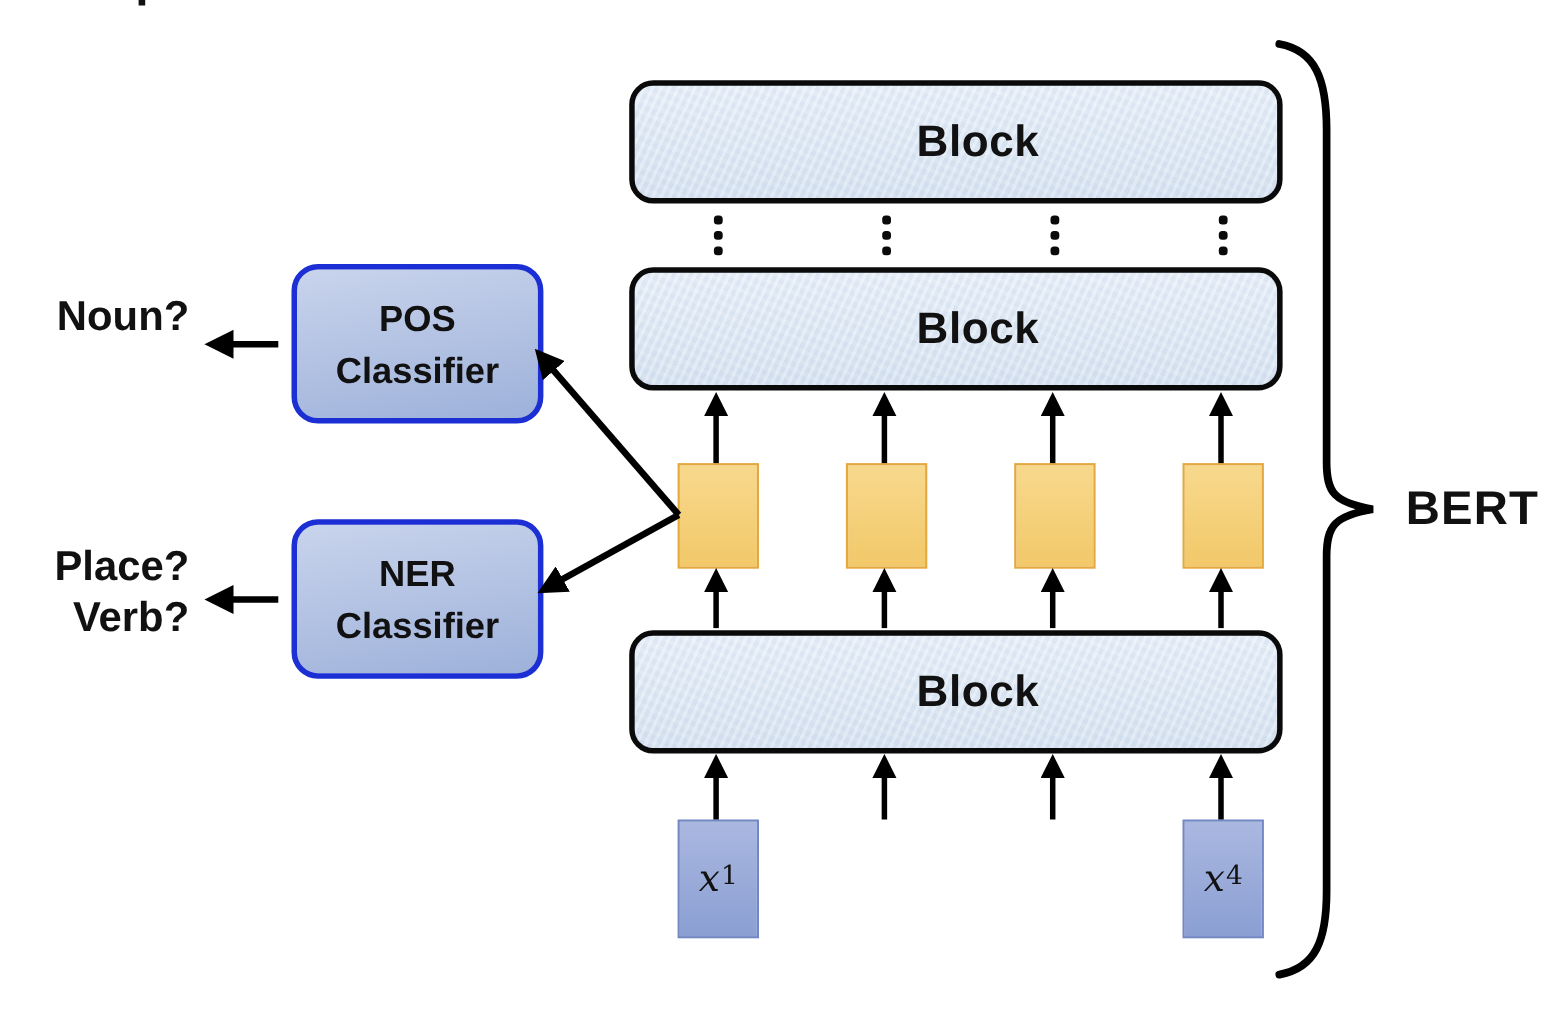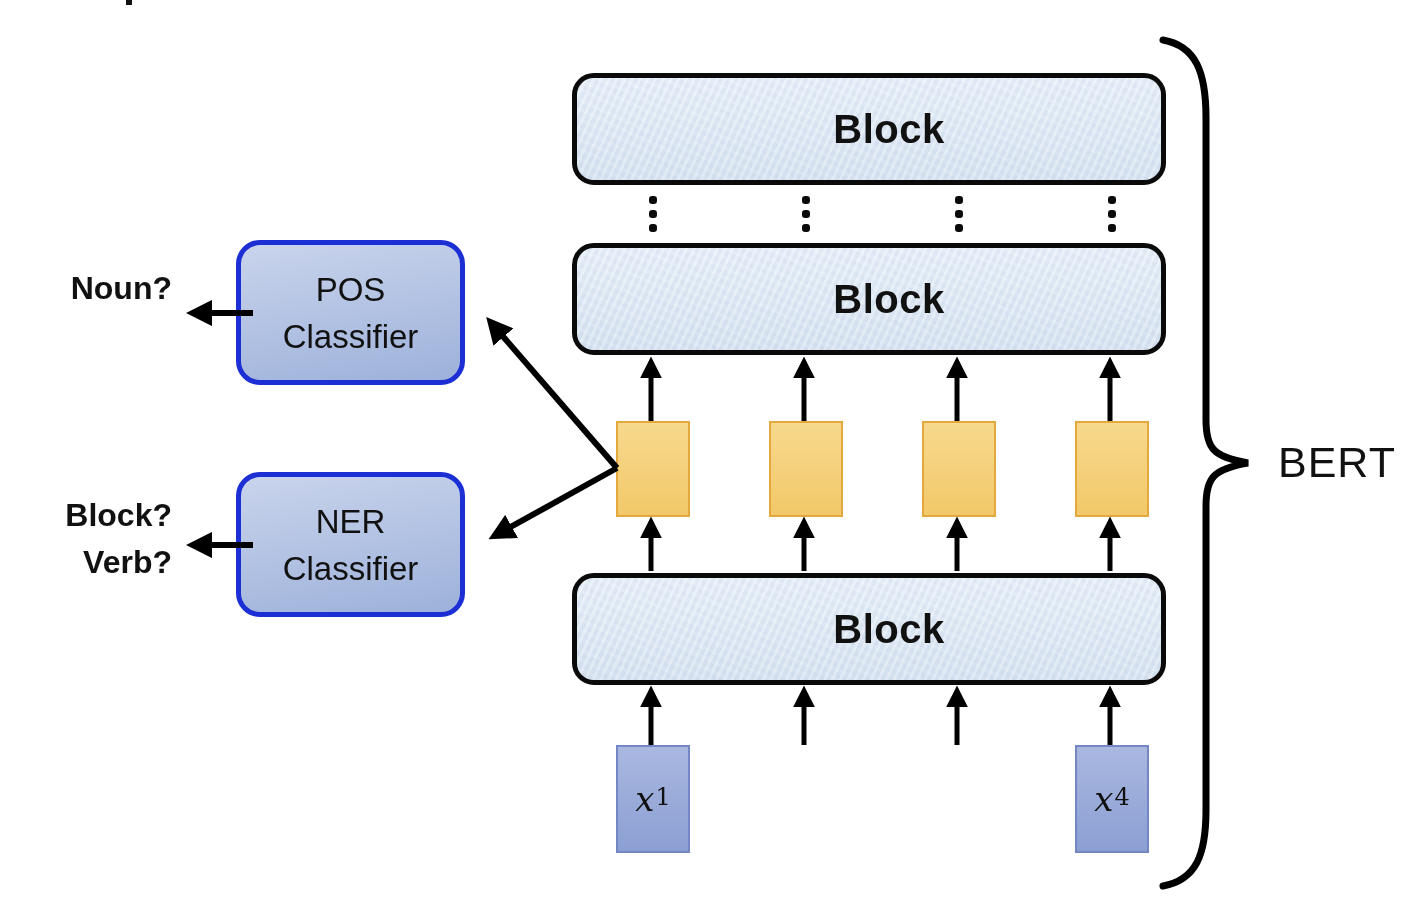--- a/index.html
+++ b/index.html
@@ -48,33 +48,33 @@
   .token{
     top:745px;width:70px;height:104px;
     border:2px solid var(--input-border);
     background:linear-gradient(180deg,var(--input-fill-top),var(--input-fill-bottom));
     display:flex;align-items:center;justify-content:center;
   }
   .token-label{font-family:"DejaVu Serif",serif;font-weight:normal;font-style:italic;font-size:34px;line-height:1;}
   .token-label sup{font-style:normal;font-size:24px;vertical-align:6px;margin-left:1px;}
   
   .clf{
-    left:236px;width:219px;height:135px;
+    left:265px;width:219px;height:135px;
     border:5px solid var(--classifier-border);border-radius:24px;
     background:linear-gradient(170deg,var(--classifier-fill-top),var(--classifier-fill-bottom));
     display:flex;flex-direction:column;align-items:center;justify-content:center;
-    line-height:47px;font-size:33px;font-weight:400;
+    line-height:47px;font-size:33px;font-weight:700;
   }
   
-  .questions{font-size:32px;font-weight:600;line-height:47px;text-align:right;}
+  .questions{font-size:38px;font-weight:600;line-height:47px;text-align:right;}
   
   .dots{top:196px;width:8px;display:flex;flex-direction:column;gap:6px;align-items:center;}
   .dot{width:8px;height:8px;border-radius:40%;background:var(--block-border);}
   
-  #bert-label{left:1278px;top:438px;font-size:43px;font-weight:400;letter-spacing:1px;}
+  #bert-label{left:1278px;top:438px;font-size:43px;font-weight:700;letter-spacing:1px;}
   .arrow{stroke:var(--arrow-color);stroke-width:5;stroke-linecap:butt;}
   .arrow-thick{stroke:var(--arrow-color);stroke-width:6;}
   .ah-path{fill:var(--arrow-color);}
   .brace{stroke:var(--arrow-color);stroke-width:7;fill:none;stroke-linecap:round;}
   #artifact{left:126px;top:0;width:6px;height:5px;background:#111;}
 </style>
 </head>
 <body>
 
 <div id="canvas">
@@ -130,21 +130,21 @@
   </div>
   <div class="abs clf" style="top:472px">
     <span>NER</span>
     <span>Classifier</span>
   </div>
 
   <div class="abs questions" style="right:1236px;top:265px">
     <div>Noun?</div>
   </div>
   <div class="abs questions" style="right:1236px;top:492px">
-    <div>Block?</div>
+    <div>Place?</div>
     <div>Verb?</div>
   </div>
 
   <div id="bert-label" class="abs">BERT</div>
 
   <svg class="abs" style="left:0;top:0" width="1408" height="920" viewBox="0 0 1408 920">
     <defs>
       <marker id="ah" viewBox="0 0 10 10" refX="2" refY="5" markerWidth="4.4" markerHeight="4.4" orient="auto">
         <path class="ah-path" d="M0,0 L10,5 L0,10 z"></path>
       </marker>

